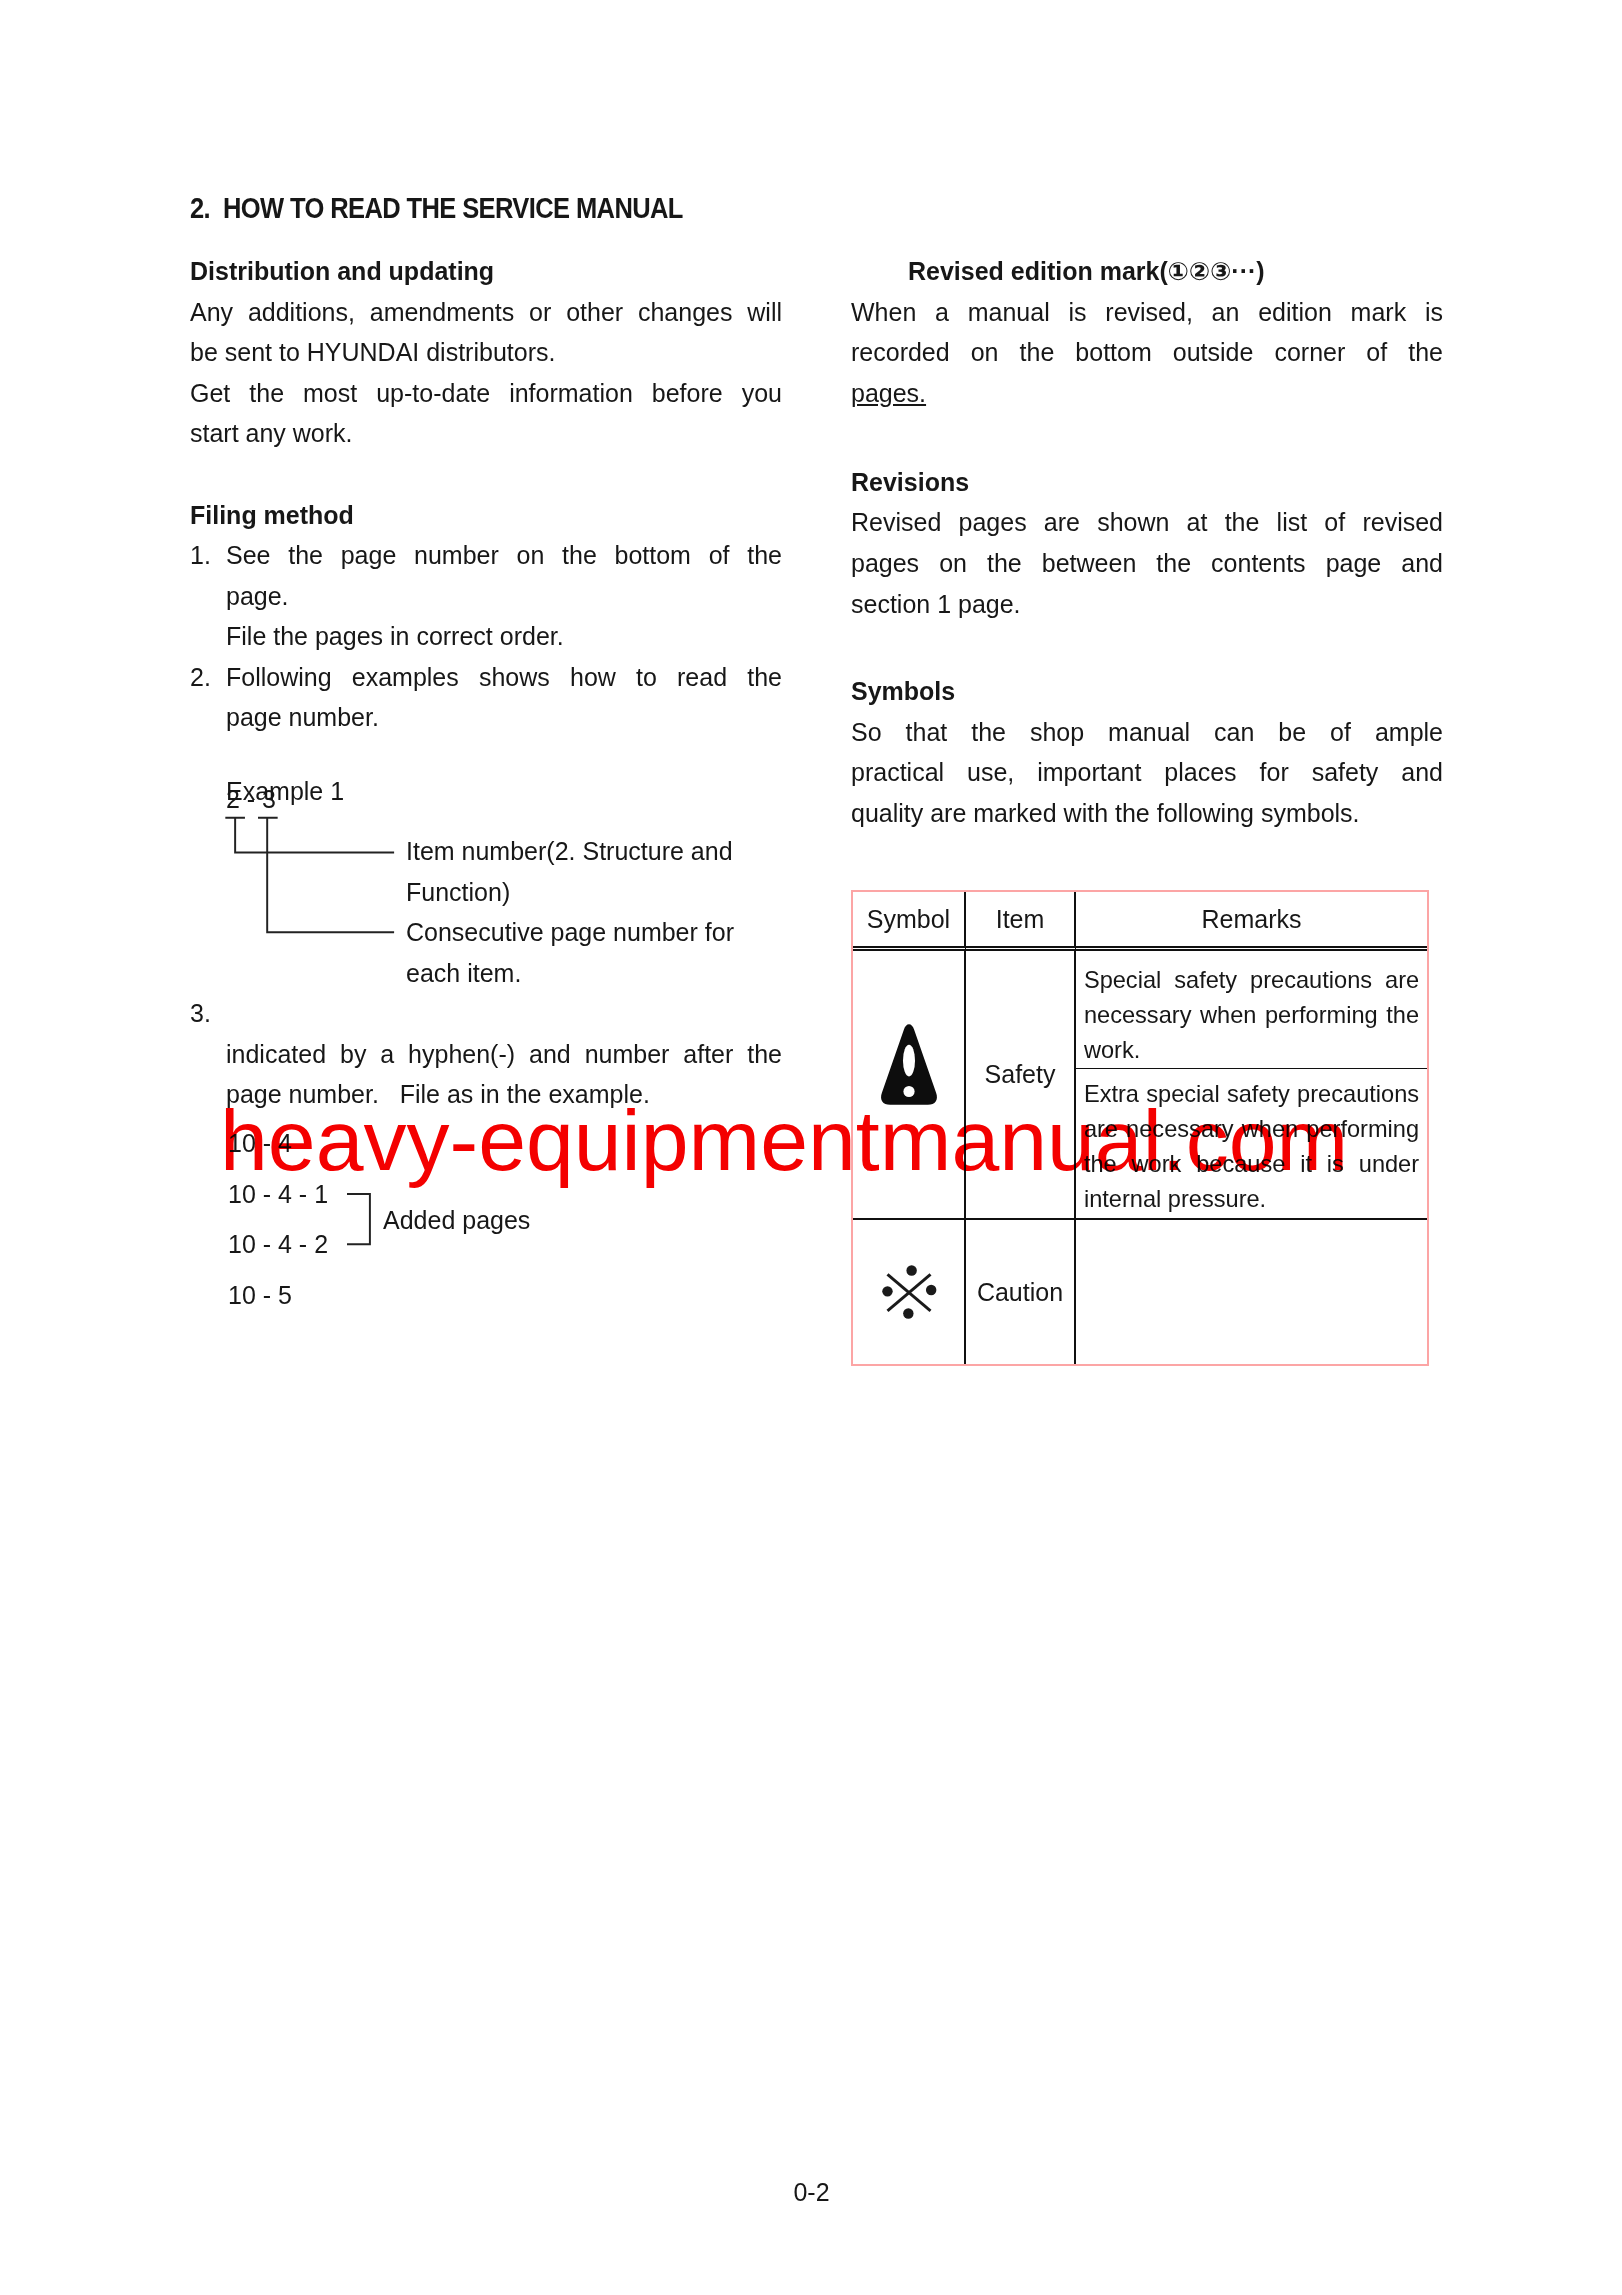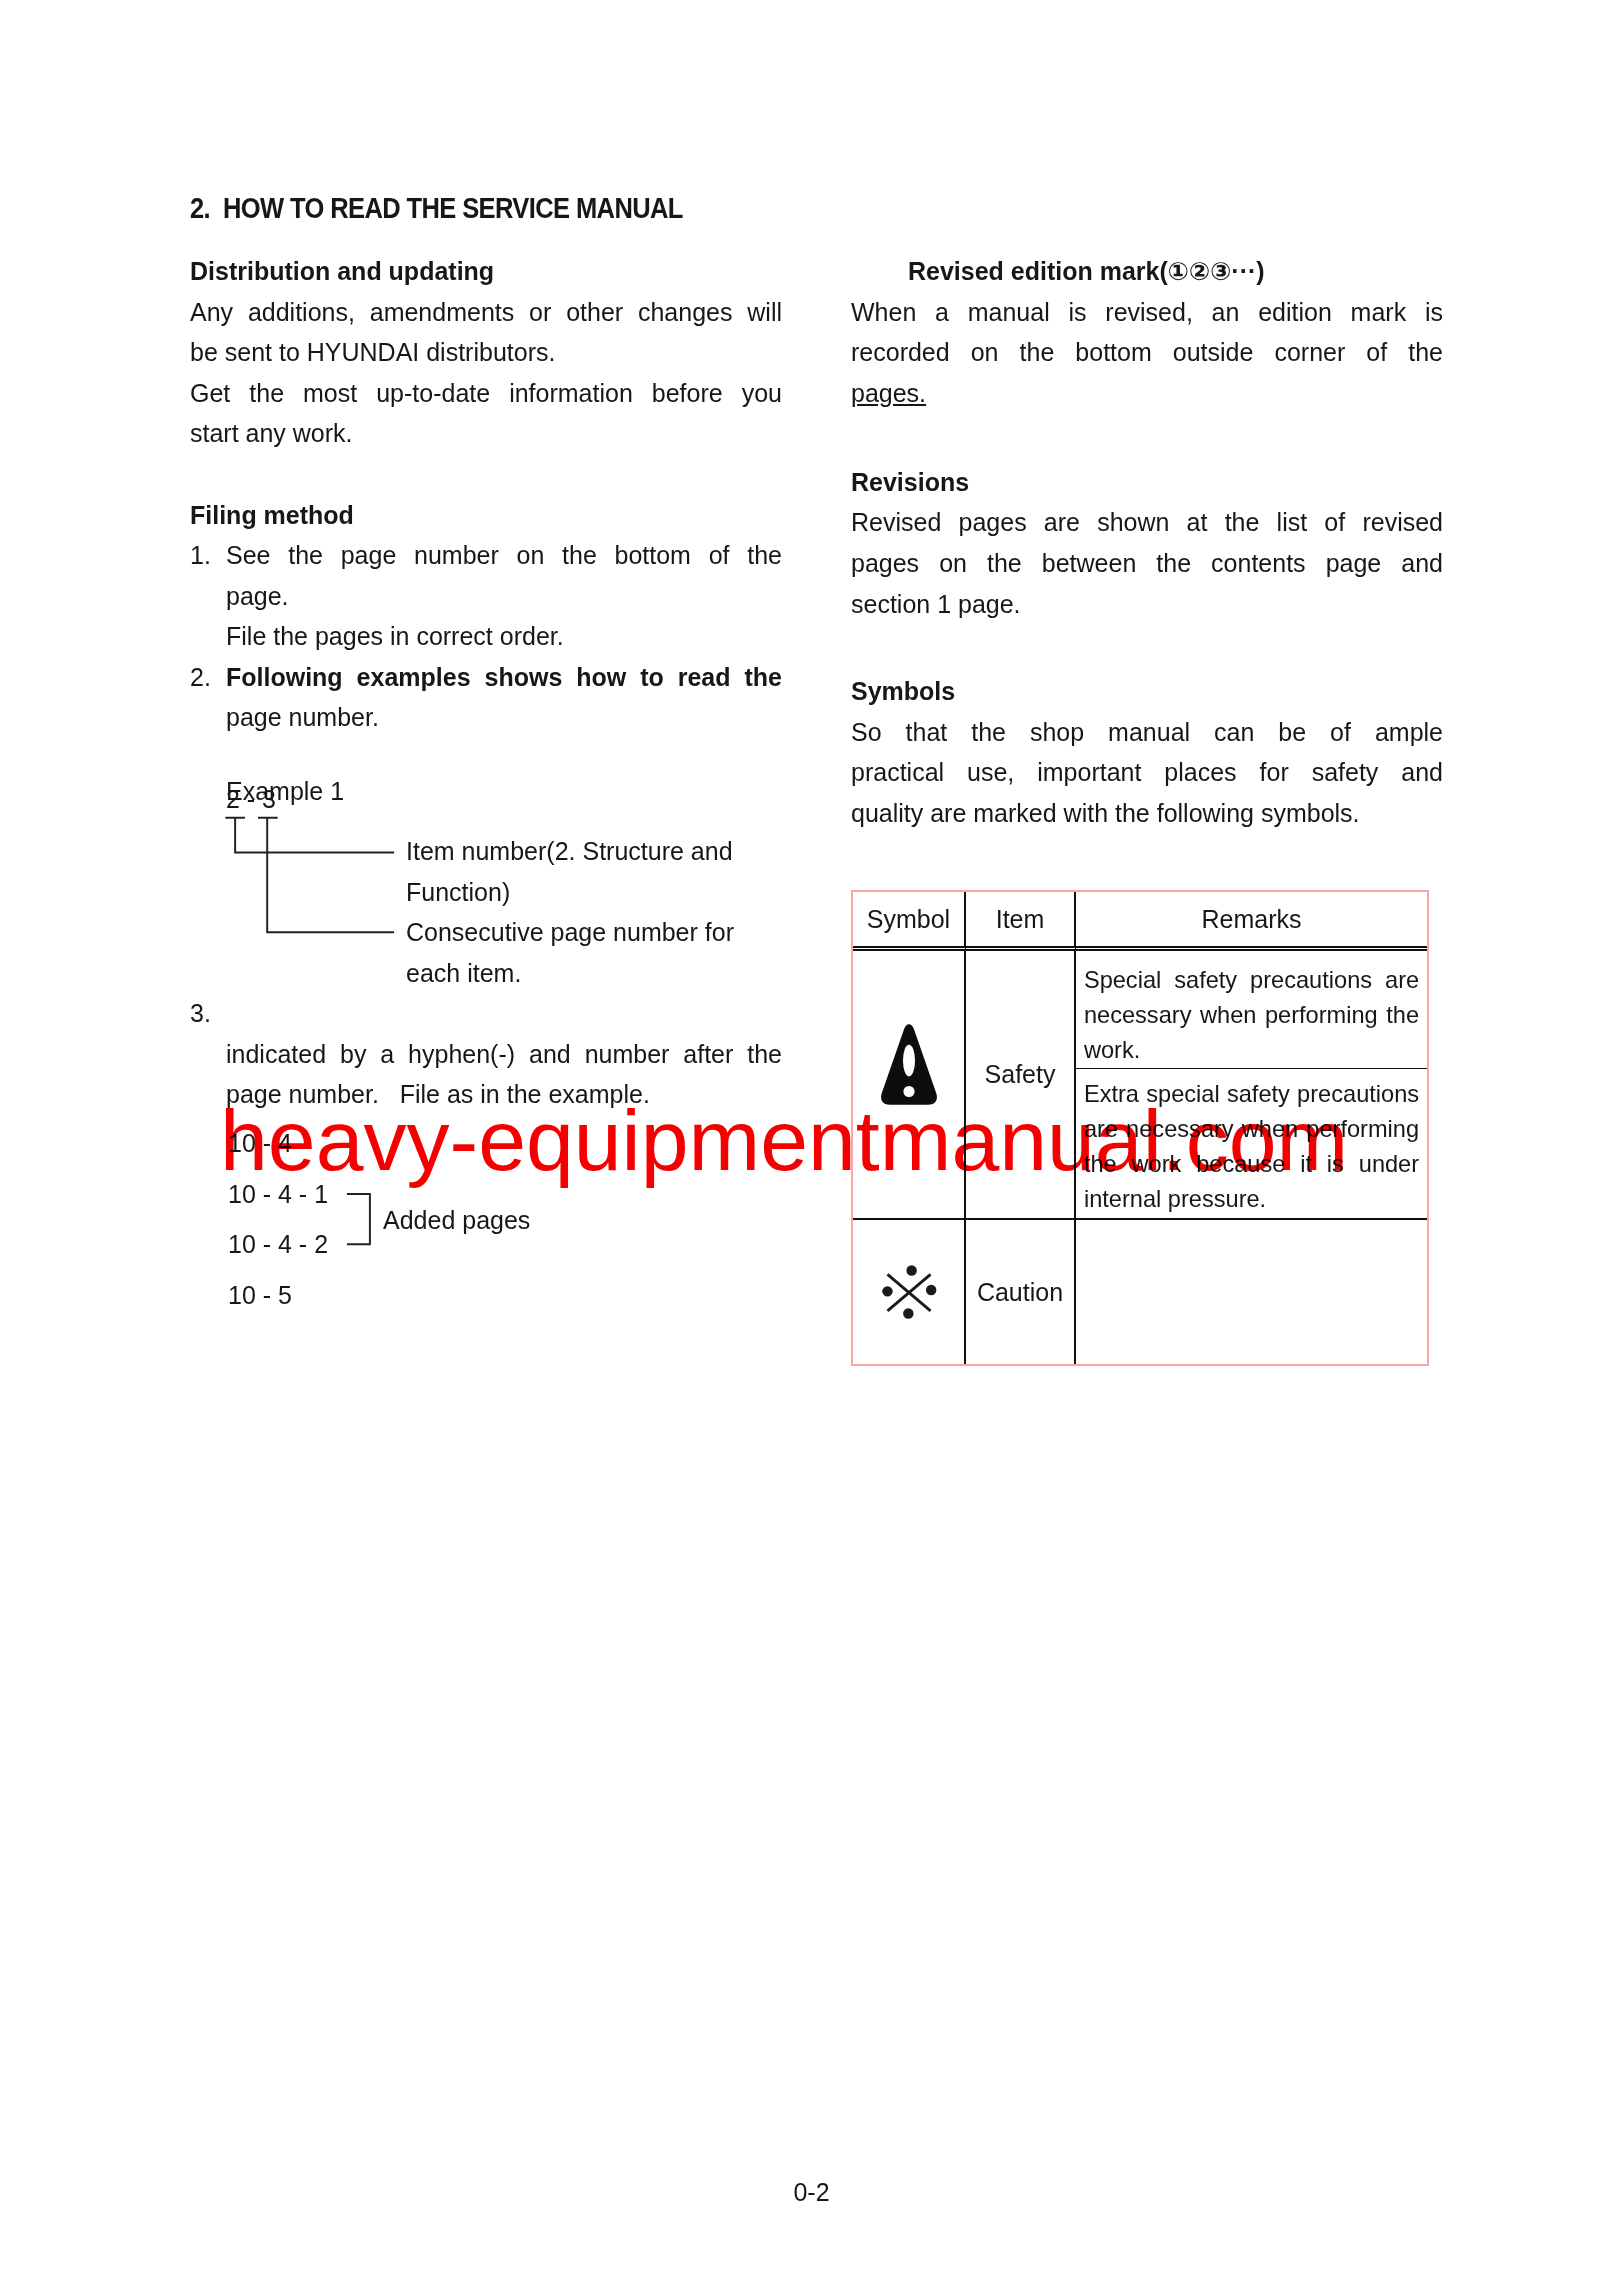--- a/index.html
+++ b/index.html
@@ -87,21 +87,21 @@
   <div class="ln" style="left:190px;top:417px;width:592px;">start any work.</div>
 
   <div class="hd" style="left:190px;top:499px;">Filing method</div>
 
   <div class="ln num" style="left:190px;top:539px;">1.</div>
   <div class="ln j" style="left:226px;top:539px;width:556px;">See the page number on the bottom of the</div>
   <div class="ln" style="left:226px;top:580px;width:556px;">page.</div>
   <div class="ln" style="left:226px;top:620px;width:556px;">File the pages in correct order.</div>
 
   <div class="ln num" style="left:190px;top:661px;">2.</div>
-  <div class="ln j" style="left:226px;top:661px;width:556px;font-weight:bold;">Following examples shows how to read the</div>
+  <div class="ln j" style="left:226px;top:661px;width:556px;">Following examples shows how to read the</div>
   <div class="ln" style="left:226px;top:701px;width:556px;">page number.</div>
   <div class="ln" style="left:226px;top:742px;width:556px;margin-top:33px;">Example 1</div>
   <div class="ln" style="left:226px;top:783px;width:556px;">2 - 3</div>
 
   <div class="ln" style="left:406px;top:835px;width:380px;">Item number(2. Structure and</div>
   <div class="ln" style="left:406px;top:876px;width:380px;">Function)</div>
   <div class="ln" style="left:406px;top:916px;width:380px;">Consecutive page number for</div>
   <div class="ln" style="left:406px;top:957px;width:380px;">each item.</div>
 
   <div class="ln num" style="left:190px;top:997px;">3.</div>

